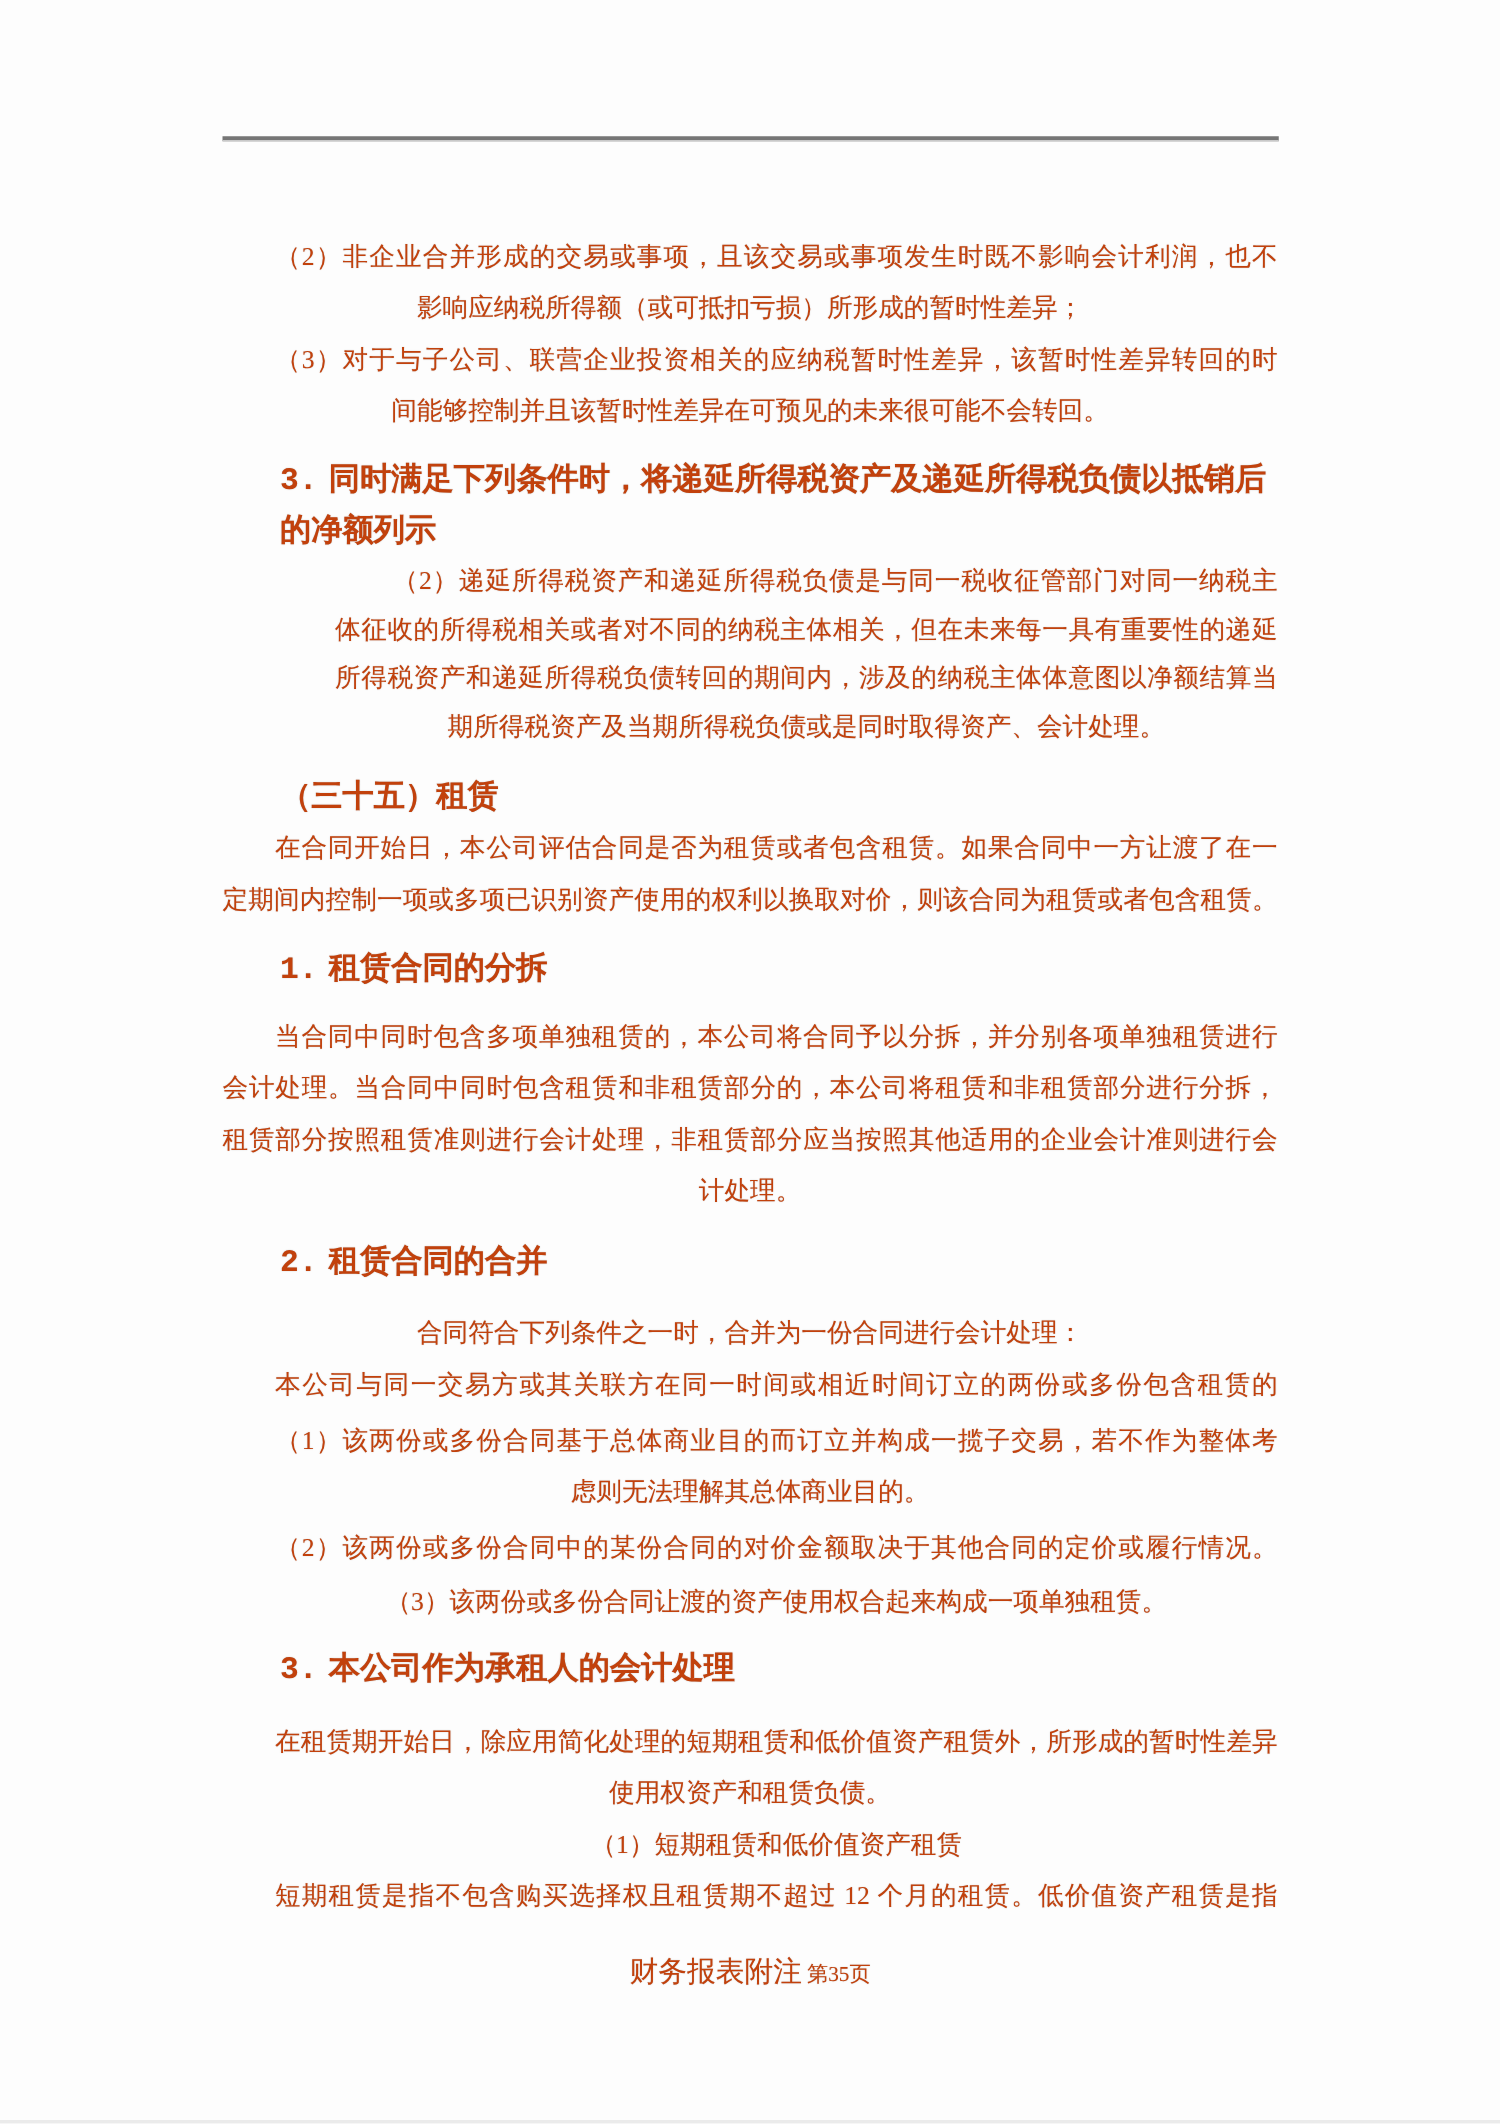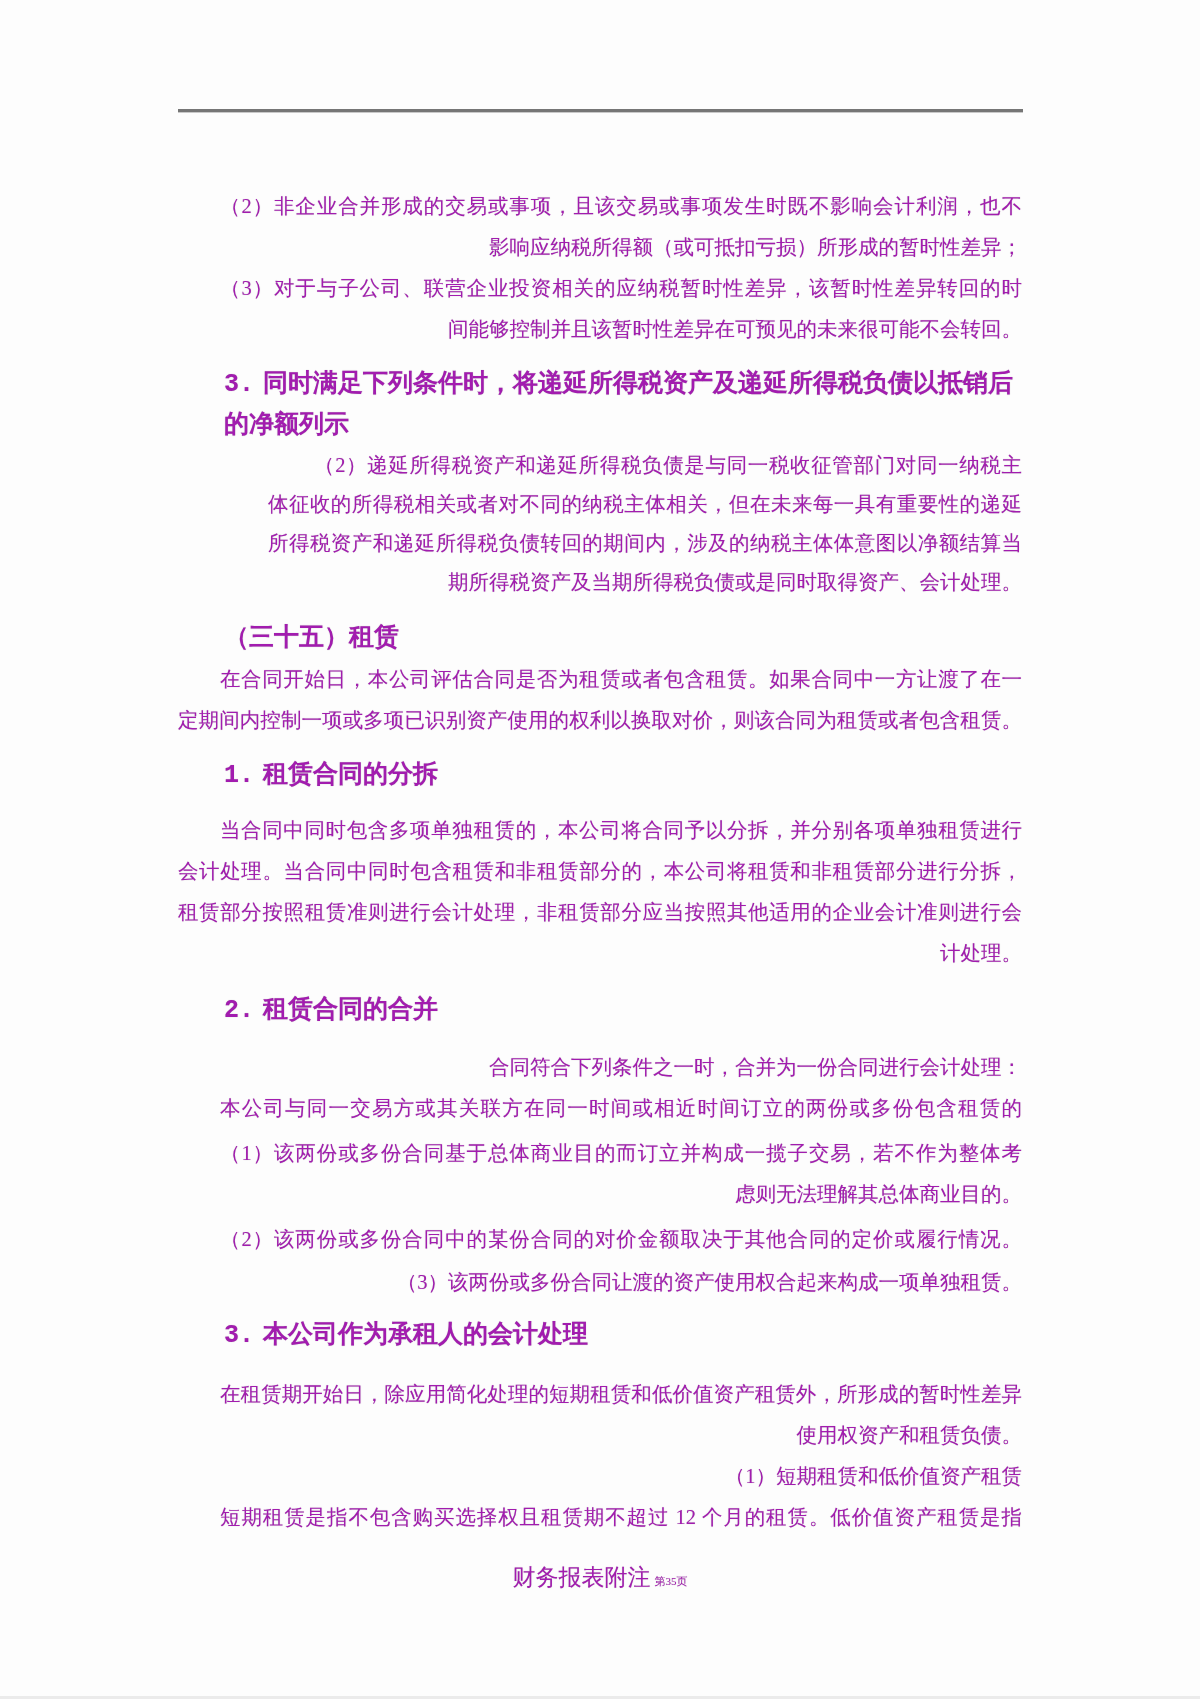--- a/index.html
+++ b/index.html
@@ -1,56 +1,56 @@
 <!DOCTYPE html>
 <html><head>
 <meta charset="utf-8">
 <style>
   html,body { margin:0; padding:0; background:#ffffff; }
   .page {
     position:relative;
     width:1200px; height:1699px;
     background:#fdfdfd;
     font-family:"Liberation Serif","DejaVu Serif",serif;
-    color:#a21caf;
+    color:#c2410c;
     overflow:hidden;
   }
   .header-rule {
     position:absolute; left:178px; top:109px;
     width:845px; height:3px;
     background:#767676;
     border-bottom:1px solid #c9c9c9;
   }
   .content {
     position:absolute; left:178px; top:186px; width:844px;
     font-size:20.5px; line-height:41px;
     text-shadow:0 0 1px rgba(40,40,40,0.28);
   }
-  .line { text-align:right; }
+  .line { text-align:center; }
   .line.fill { text-align:justify; text-align-last:justify; }
   .line.first { padding-left:42px; }
   .quote { margin-left:90px; line-height:39px; }
   .quote .line.first { padding-left:46px; }
   .heading {
     font-family:Liberation Mono, monospace;
     font-weight:700; font-size:25px; line-height:41px;
     padding-left:46px;
     text-shadow:0 0 1px rgba(40,40,40,0.32);
   }
   .heading .num { display:inline-block; min-width:39px; }
   .heading.section .num { min-width:124px; }
   .mt2{margin-top:2px}.mt4{margin-top:4px}.mt12{margin-top:12px}
   .mt14{margin-top:14px}.mt16{margin-top:16px}.mt18{margin-top:18px}
   .footer {
     position:absolute; left:0; right:0; top:1562px;
     text-align:center; white-space:nowrap;
     text-shadow:0 0 1px rgba(40,40,40,0.28);
   }
   .footer-title { font-size:23px; }
-  .footer-page  { font-size:11px; margin-left:4px; }
+  .footer-page  { font-size:17px; margin-left:4px; }
   .bottom-edge {
     position:absolute; left:0; bottom:0; width:100%; height:3px;
     background:#ebebeb;
   }
 </style>
 </head>
 <body>
 
 <div class="page">
 

